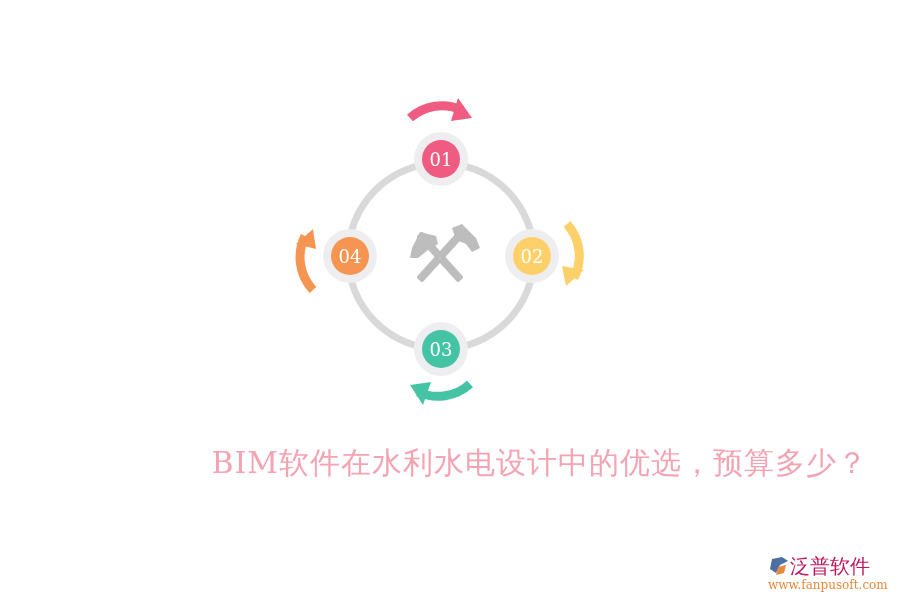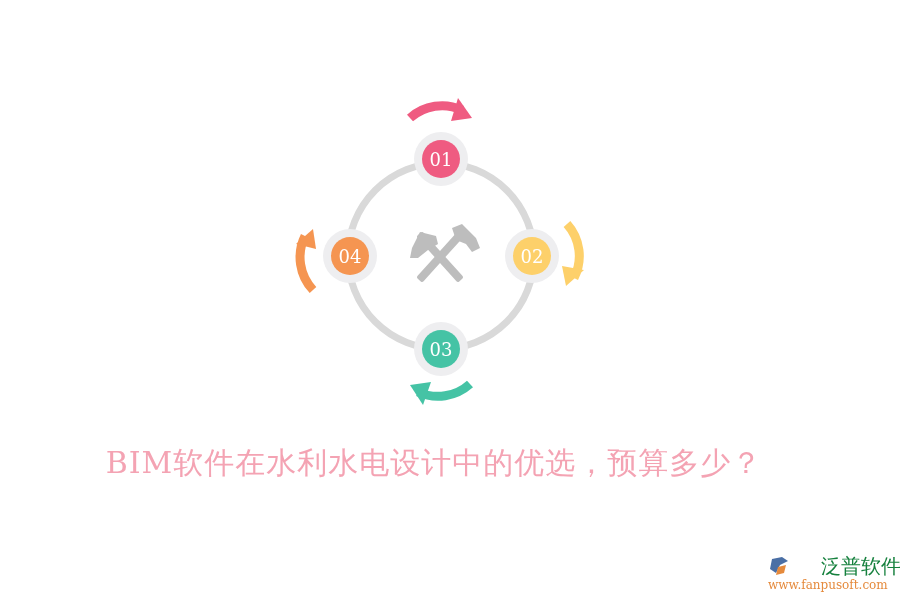--- a/index.html
+++ b/index.html
@@ -1,24 +1,24 @@
 <!DOCTYPE html>
 <html><head>
 <meta charset="utf-8">
 <style>
   html, body { margin:0; padding:0; background:#ffffff; }
   body { width:900px; height:600px; position:relative; overflow:hidden;
          font-family:"DejaVu Serif", serif; }
   .diagram { position:absolute; left:0; top:0; width:900px; height:600px; }
-  .title { position:absolute; left:0; top:443px; width:868px; text-align:center;
+  .title { position:absolute; left:0; top:443px; width:868px; text-align:right;
            font-family:"DejaVu Serif", serif; font-size:30px; color:#f4a3b3;
            letter-spacing:1px; white-space:nowrap; }
   .logo { position:absolute; left:768px; top:553px; width:125px; height:42px; }
   .logo-name { position:absolute; left:22px; top:0px; font-family:"DejaVu Sans", sans-serif;
-               font-size:20px; color:#15803d; white-space:nowrap;margin-left:31px; }
+               font-size:20px; color:#be185d; white-space:nowrap; }
   .logo-url { position:absolute; left:0px; top:25px; font-family:"DejaVu Serif", serif;
               font-size:12px; color:#e58a3c; white-space:nowrap; }
   .logo-mark { position:absolute; left:0; top:2px; }
 </style>
 </head>
 <body>
 
 <svg class="diagram" width="900" height="600" viewBox="0 0 900 600">
 
   <circle cx="441" cy="256" r="93" fill="none" stroke="#d9d9d9" stroke-width="7"></circle>

